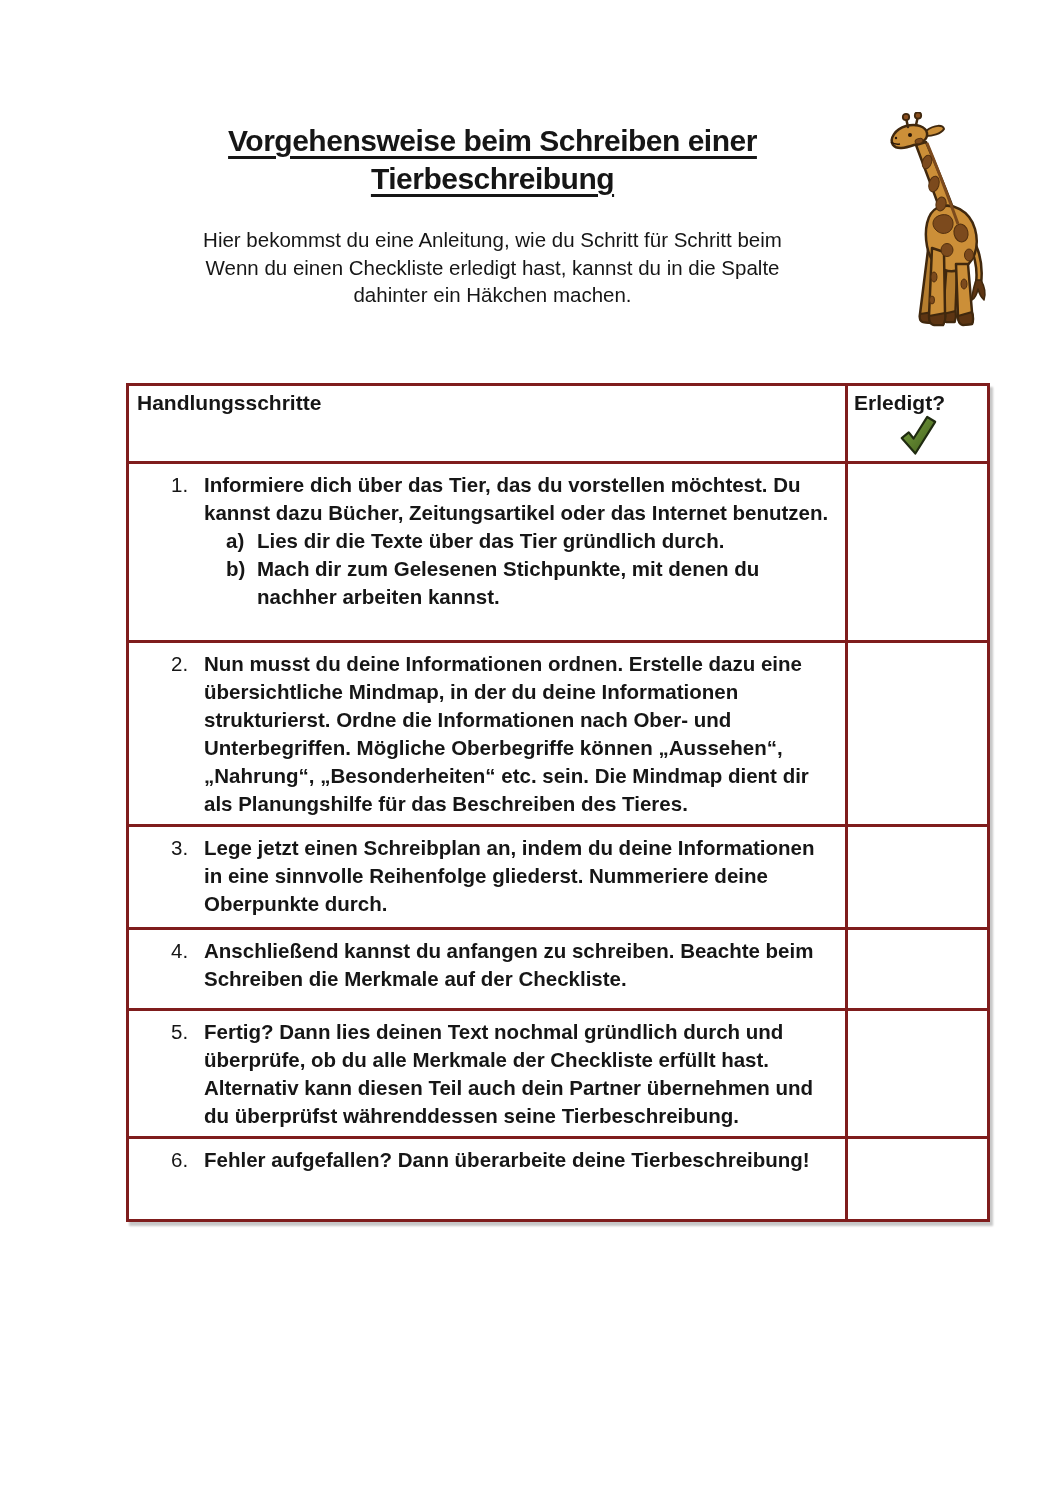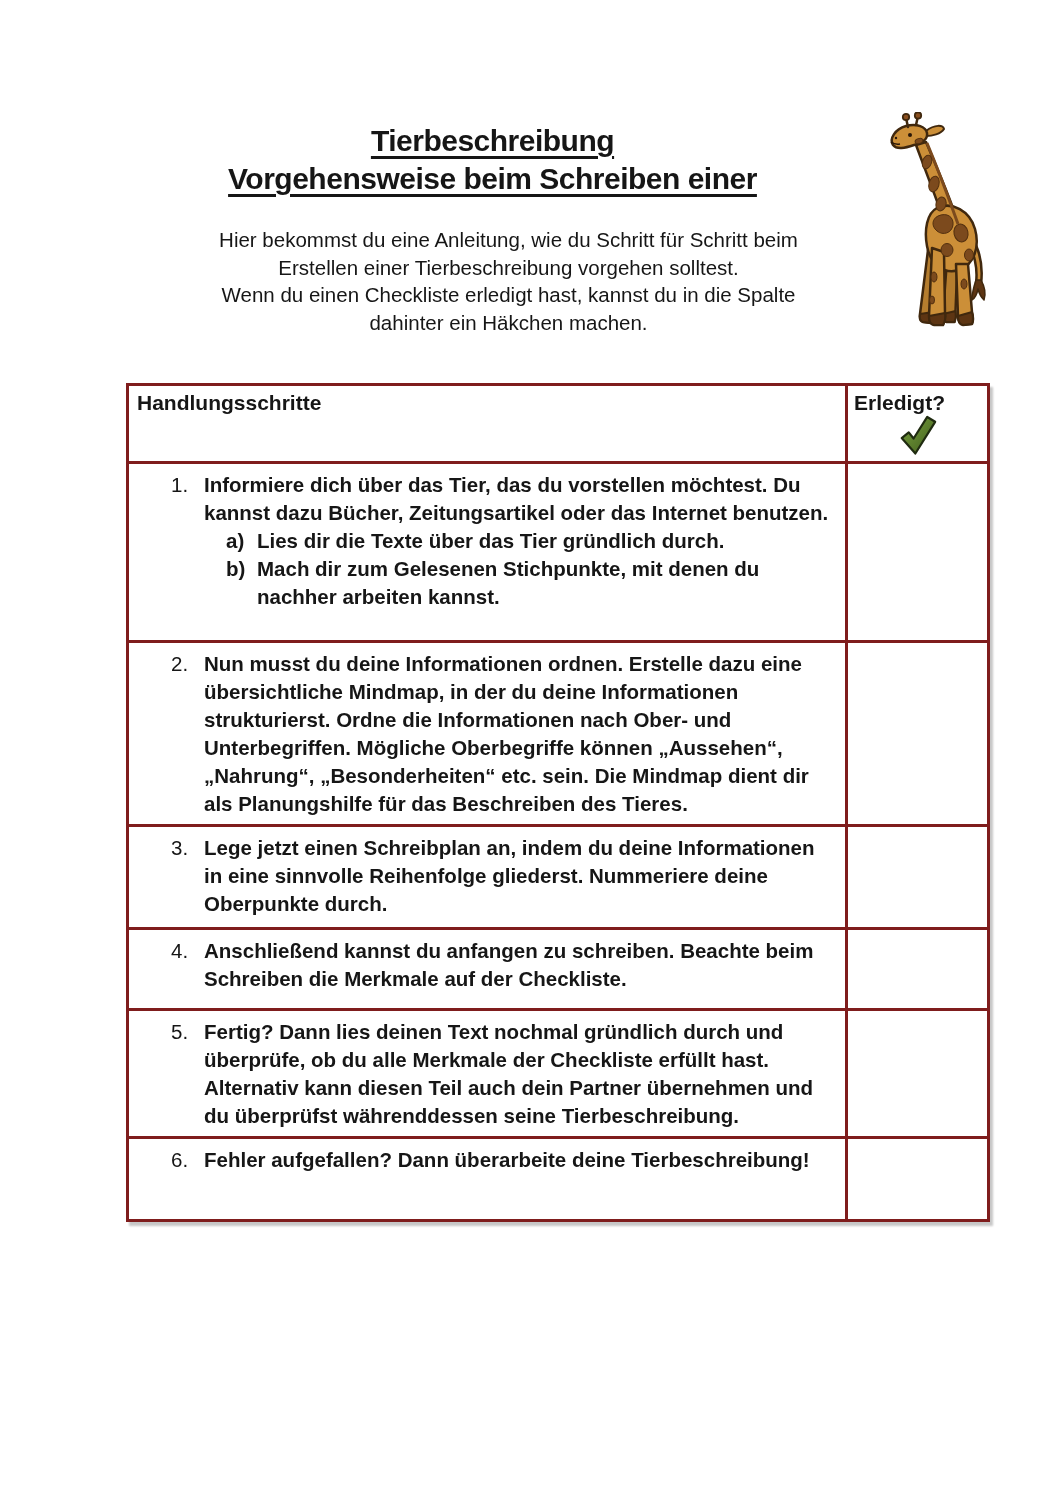--- a/index.html
+++ b/index.html
@@ -28,21 +28,21 @@
   .title .title-line {
     display: block;
     text-decoration: underline;
     text-decoration-thickness: 3px;
     text-underline-offset: 5px;
   }
 
   
   .intro {
     position: absolute;
-    top: 226px; left: 136px; width: 745px;
+    top: 226px; left: 120px; width: 745px;
     text-align: center;
     font-size: 20.5px;
     line-height: 27.5px;
     white-space: nowrap;
   }
 
   
   .giraffe {
     position: absolute;
     left: 886px; top: 112px;
@@ -98,27 +98,26 @@
   .subitem-label { flex: 0 0 22px; margin-right: 9px; }
   .subitem-text { flex: 1 1 auto; }
   td.check-cell { background: #ffffff; }
 </style>
 </head>
 <body>
 
 <div class="page">
 
   <h1 class="title">
+    <span class="title-line">Vorgehensweise beim Schreiben einer</span>
     <span class="title-line">Tierbeschreibung</span>
-    <span class="title-line">Vorgehensweise beim Schreiben einer</span>
   </h1>
 
   <div class="intro">
     <div>Hier bekommst du eine Anleitung, wie du Schritt für Schritt beim</div>
-    <div>Erstellen einer Tierbeschreibung vorgehen solltest.</div>
     <div>Wenn du einen Checkliste erledigt hast, kannst du in die Spalte</div>
     <div>dahinter ein Häkchen machen.</div>
   </div>
 
   <svg class="giraffe" viewBox="0 0 108 240" xmlns="http://www.w3.org/2000/svg">
     <g stroke="#40280e" stroke-width="2.5" stroke-linejoin="round" stroke-linecap="round">
 
       <path d="M42,138 L34,202 q-1,7 3,8 l8,1 q3,-5 2,-11 l6,-58 Z" fill="#b57d2e"></path>
       <path d="M61,148 L57,202 q-0.5,7 3.5,8 l8,0 q2,-5 1,-11 l2,-50 Z" fill="#b57d2e"></path>
       <path d="M34,202 q-1,7 3,8 l8,1 q3,-5 2,-11 Z" fill="#5d3513" stroke-width="2"></path>

